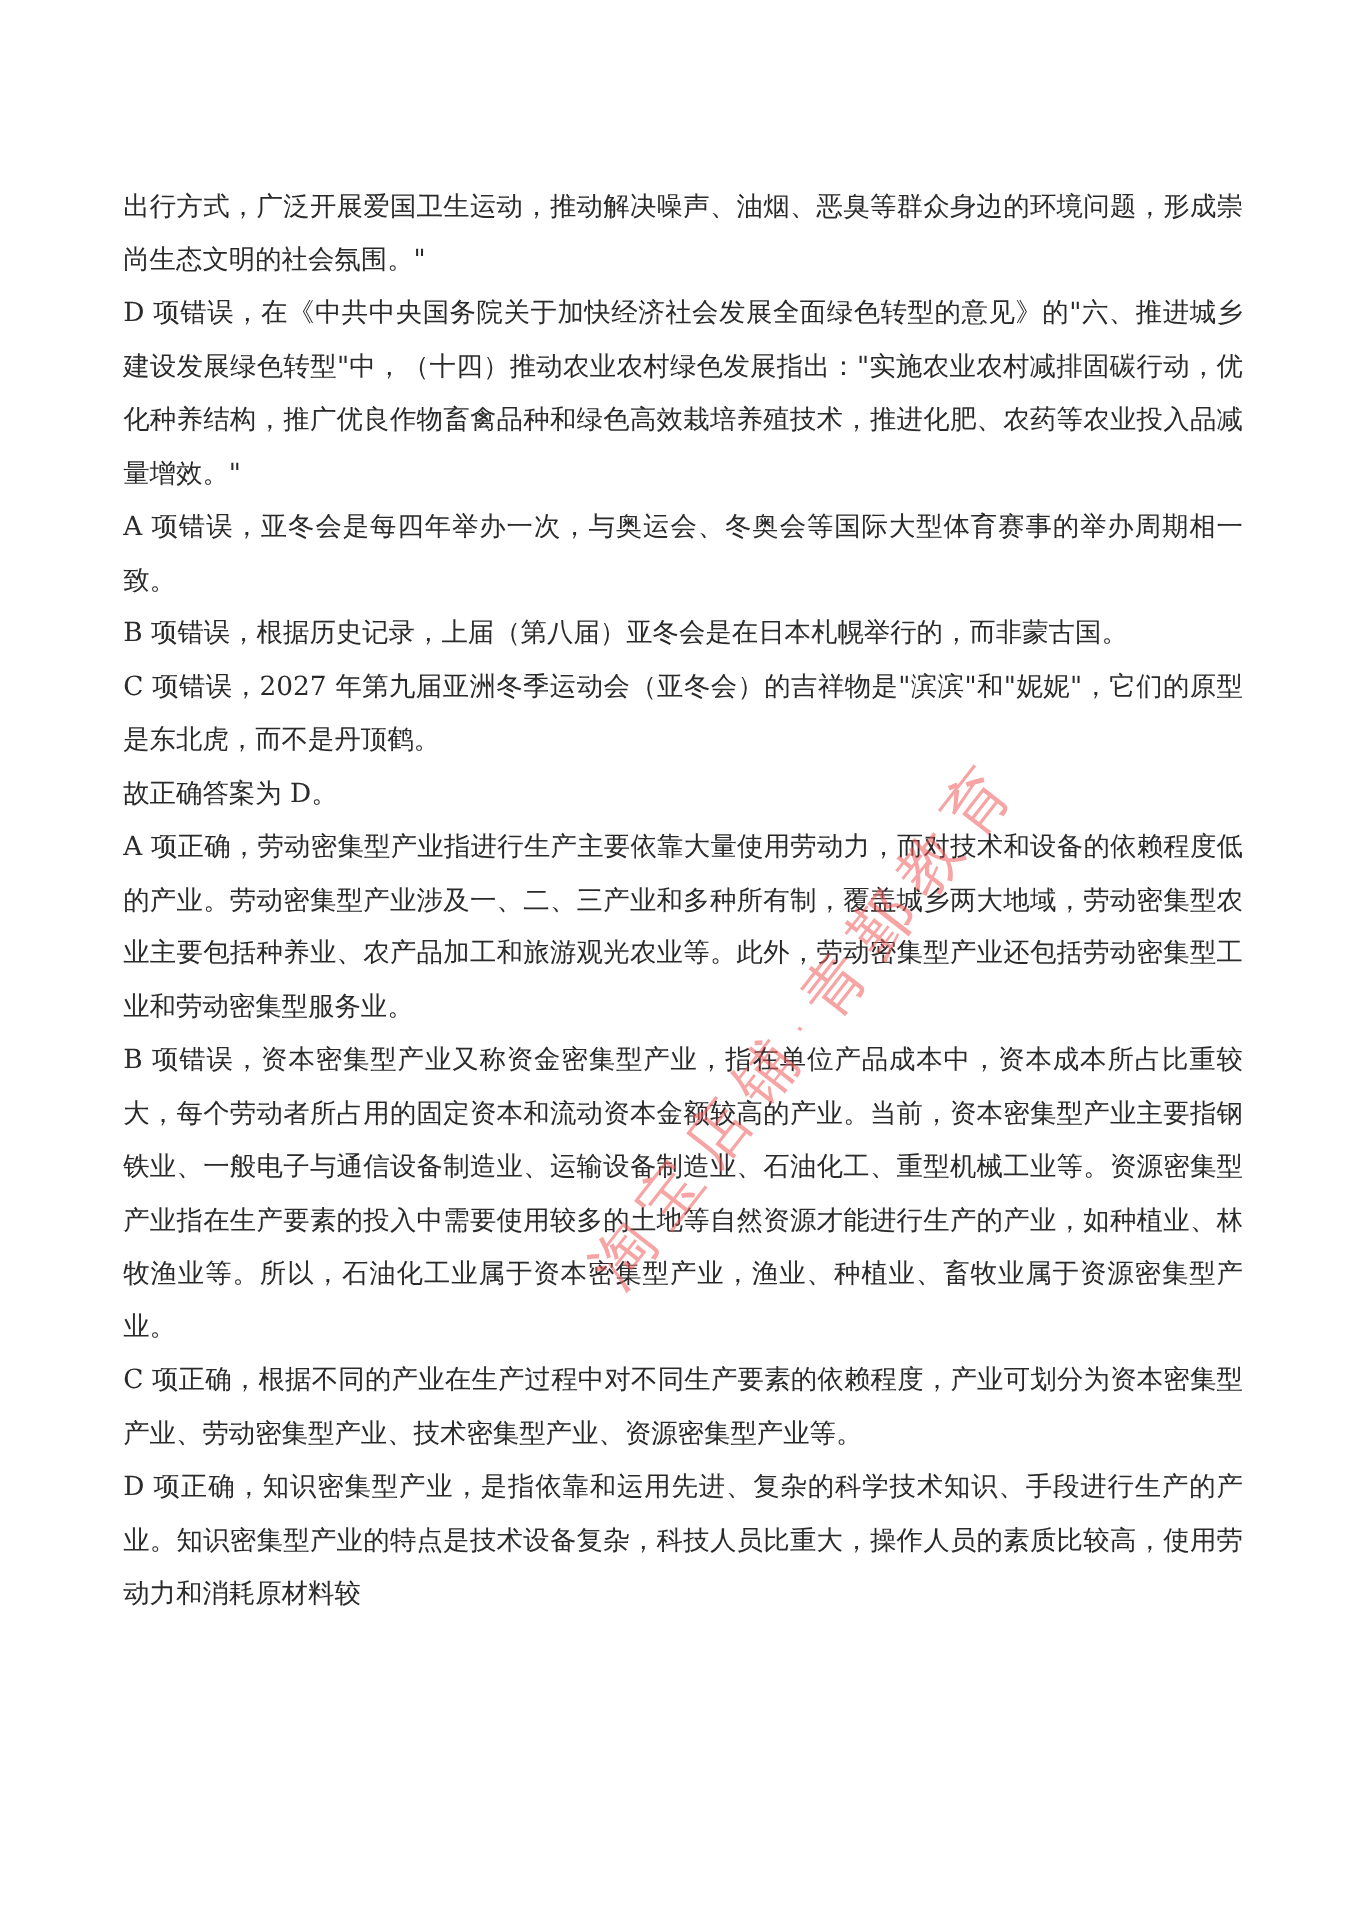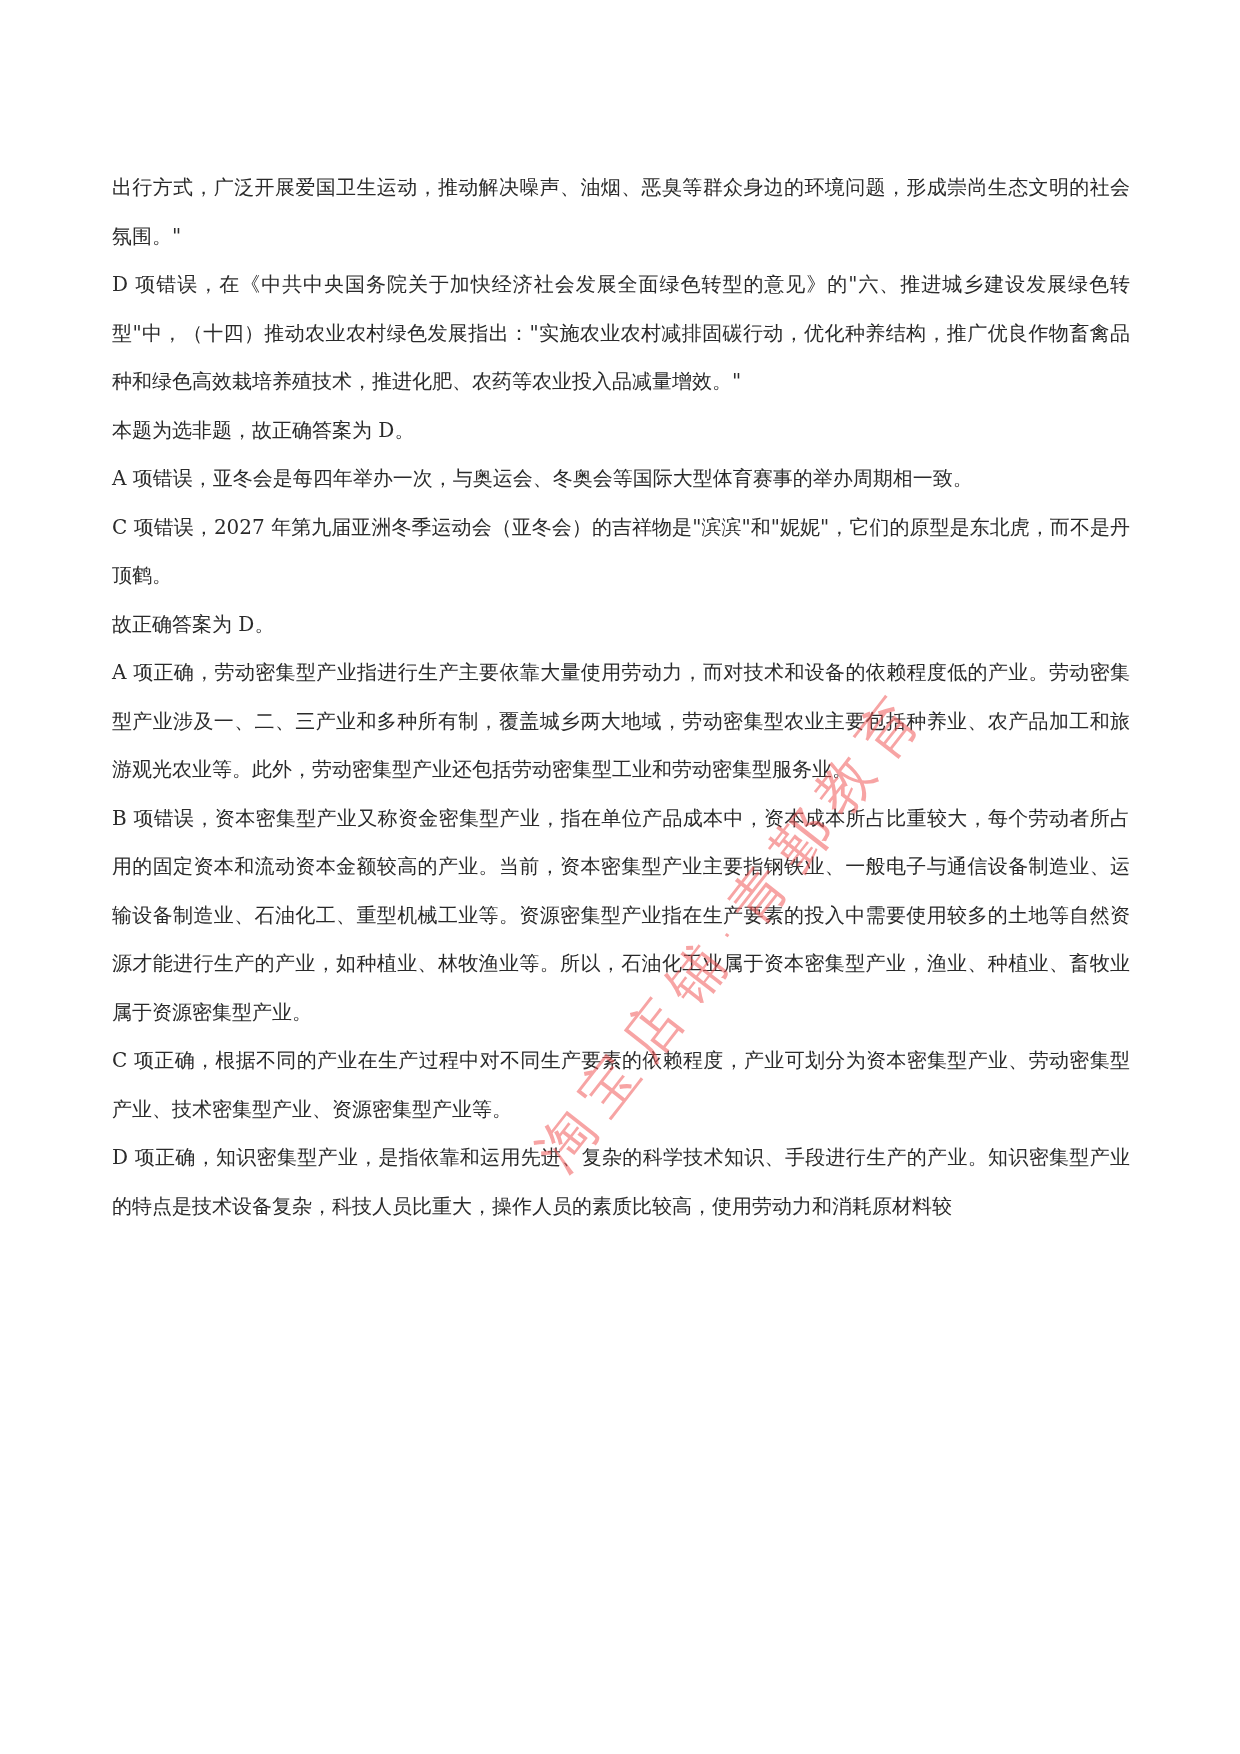--- a/index.html
+++ b/index.html
@@ -12,21 +12,21 @@
       height: 1754px;
       position: relative;
       overflow: hidden;
     }
     .page {
       position: absolute;
       left: 112px;
       top: 163px;
       width: 1018px;
       font-family: "DejaVu Serif", "Liberation Serif", serif;
-      font-size: 20px;
+      font-size: 24px;
       color: #2a2a2a;
       line-height: 48.5px;
     }
     .para {
       margin: 0;
       padding: 0;
       text-align: justify;
       text-justify: inter-character;
       word-break: break-all;
     }
@@ -48,22 +48,22 @@
       white-space: nowrap;
       pointer-events: none;
     }
   </style>
 </head>
 <body>
 
 <div class="page">
   <p class="para">出行方式，广泛开展爱国卫生运动，推动解决噪声、油烟、恶臭等群众身边的环境问题，形成崇尚生态文明的社会氛围。"</p>
   <p class="para">D 项错误，在《中共中央国务院关于加快经济社会发展全面绿色转型的意见》的"六、推进城乡建设发展绿色转型"中，（十四）推动农业农村绿色发展指出："实施农业农村减排固碳行动，优化种养结构，推广优良作物畜禽品种和绿色高效栽培养殖技术，推进化肥、农药等农业投入品减量增效。"</p>
-  <p class="para">本题为选非题，故正确答案为 D。</p>
   <p class="para">A 项错误，亚冬会是每四年举办一次，与奥运会、冬奥会等国际大型体育赛事的举办周期相一致。</p>
+  <p class="para">B 项错误，根据历史记录，上届（第八届）亚冬会是在日本札幌举行的，而非蒙古国。</p>
   <p class="para">C 项错误，2027 年第九届亚洲冬季运动会（亚冬会）的吉祥物是"滨滨"和"妮妮"，它们的原型是东北虎，而不是丹顶鹤。</p>
   <p class="para">故正确答案为 D。</p>
   <p class="para">A 项正确，劳动密集型产业指进行生产主要依靠大量使用劳动力，而对技术和设备的依赖程度低的产业。劳动密集型产业涉及一、二、三产业和多种所有制，覆盖城乡两大地域，劳动密集型农业主要包括种养业、农产品加工和旅游观光农业等。此外，劳动密集型产业还包括劳动密集型工业和劳动密集型服务业。</p>
   <p class="para">B 项错误，资本密集型产业又称资金密集型产业，指在单位产品成本中，资本成本所占比重较大，每个劳动者所占用的固定资本和流动资本金额较高的产业。当前，资本密集型产业主要指钢铁业、一般电子与通信设备制造业、运输设备制造业、石油化工、重型机械工业等。资源密集型产业指在生产要素的投入中需要使用较多的土地等自然资源才能进行生产的产业，如种植业、林牧渔业等。所以，石油化工业属于资本密集型产业，渔业、种植业、畜牧业属于资源密集型产业。</p>
   <p class="para">C 项正确，根据不同的产业在生产过程中对不同生产要素的依赖程度，产业可划分为资本密集型产业、劳动密集型产业、技术密集型产业、资源密集型产业等。</p>
   <p class="para">D 项正确，知识密集型产业，是指依靠和运用先进、复杂的科学技术知识、手段进行生产的产业。知识密集型产业的特点是技术设备复杂，科技人员比重大，操作人员的素质比较高，使用劳动力和消耗原材料较</p>
 </div>
 
 <div class="watermark">淘宝店铺·青鄞教育</div>
 

